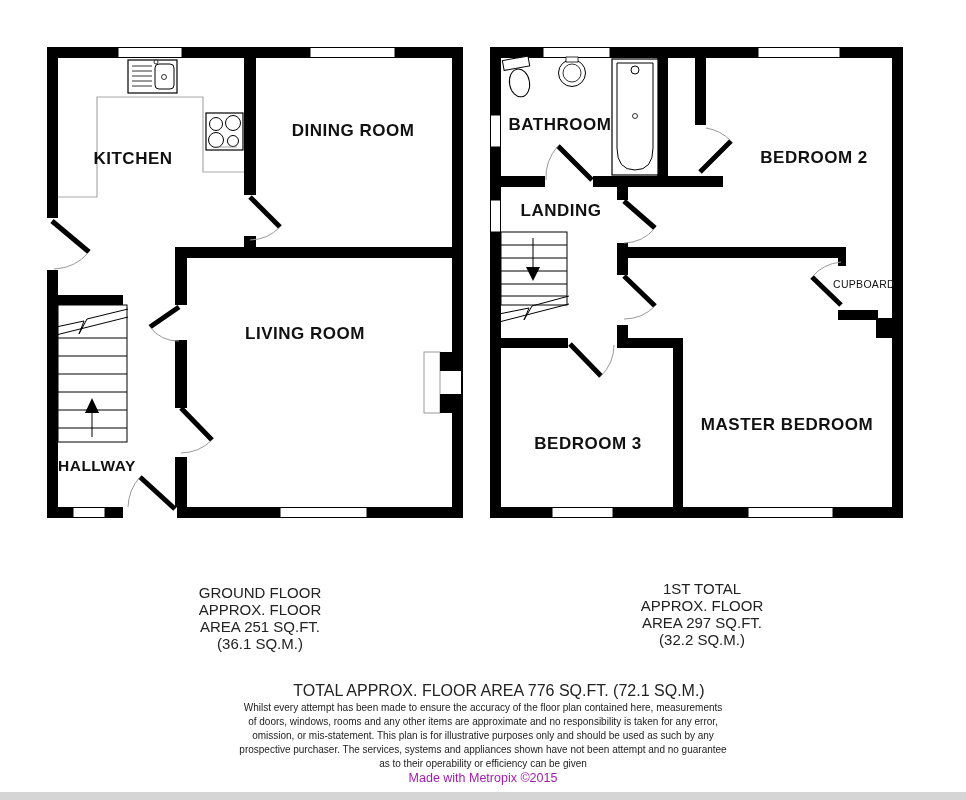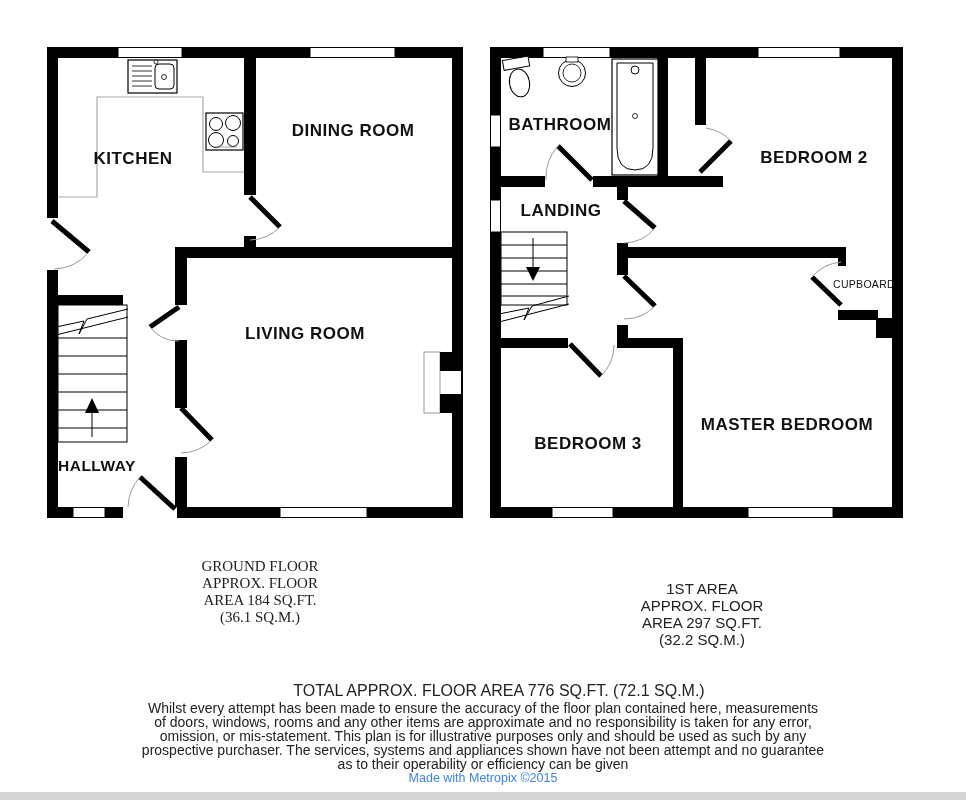--- a/index.html
+++ b/index.html
@@ -4,22 +4,22 @@
 <style>
   html,body{margin:0;padding:0;background:#fff;}
   .stage{position:relative;width:966px;height:800px;background:#ffffff;overflow:hidden;
          font-family:"Liberation Sans", sans-serif;color:#1a1a1a;}
   svg text{font-family:"Liberation Sans", sans-serif;}
   .room-label{font-weight:bold;font-size:17px;fill:#111;letter-spacing:0.5px;}
   .room-label-small{font-weight:bold;font-size:15.5px;fill:#111;letter-spacing:0.5px;}
   .tiny-label{font-weight:normal;font-size:10.5px;fill:#111;letter-spacing:0.3px;}
   .caption{position:absolute;text-align:center;font-size:15px;line-height:17px;color:#222;}
   .total-line{position:absolute;left:16px;width:966px;text-align:center;font-size:16px;color:#222;}
-  .disclaimer{position:absolute;left:0;width:966px;text-align:center;font-size:14px;line-height:14px;color:#222;}
-  .credit{position:absolute;left:0;width:966px;text-align:center;font-size:12.5px;color:#3b82f6;}
+  .disclaimer{position:absolute;left:0;width:966px;text-align:center;font-size:10px;line-height:14px;color:#222;}
+  .credit{position:absolute;left:0;width:966px;text-align:center;font-size:12.5px;color:#a21caf;}
   .bottom-bar{position:absolute;left:0;top:792px;width:966px;height:8px;background:#d5d5d5;}
 </style>
 </head>
 <body>
 
 <div class="stage">
 
 <svg width="966" height="572" viewBox="0 0 966 572">
 
   <g>
@@ -222,29 +222,29 @@
     <text class="room-label" x="560" y="130" text-anchor="middle">BATHROOM</text>
     <text class="room-label" x="561" y="216" text-anchor="middle">LANDING</text>
     <text class="room-label" x="814" y="163" text-anchor="middle">BEDROOM 2</text>
     <text class="tiny-label" x="864" y="288" text-anchor="middle">CUPBOARD</text>
     <text class="room-label" x="588" y="449" text-anchor="middle">BEDROOM 3</text>
     <text class="room-label" x="787" y="430" text-anchor="middle">MASTER BEDROOM</text>
   </g>
 </svg>
 
   
-  <div class="caption" style="left:95px;top:558px;width:330px;font-family:Liberation Serif, serif;">
+  <div class="caption" style="left:95px;top:584px;width:330px;">
     <div>GROUND FLOOR</div>
     <div>APPROX. FLOOR</div>
-    <div>AREA 184 SQ.FT.</div>
+    <div>AREA 251 SQ.FT.</div>
     <div>(36.1 SQ.M.)</div>
   </div>
 
   <div class="caption" style="left:537px;top:580px;width:330px;">
-    <div>1ST AREA</div>
+    <div>1ST TOTAL</div>
     <div>APPROX. FLOOR</div>
     <div>AREA 297 SQ.FT.</div>
     <div>(32.2 SQ.M.)</div>
   </div>
 
   <div class="total-line" style="top:682px;">TOTAL APPROX. FLOOR AREA 776 SQ.FT. (72.1 SQ.M.)</div>
 
   <div class="disclaimer" style="top:701px;">
     <div>Whilst every attempt has been made to ensure the accuracy of the floor plan contained here, measurements</div>
     <div>of doors, windows, rooms and any other items are approximate and no responsibility is taken for any error,</div>

